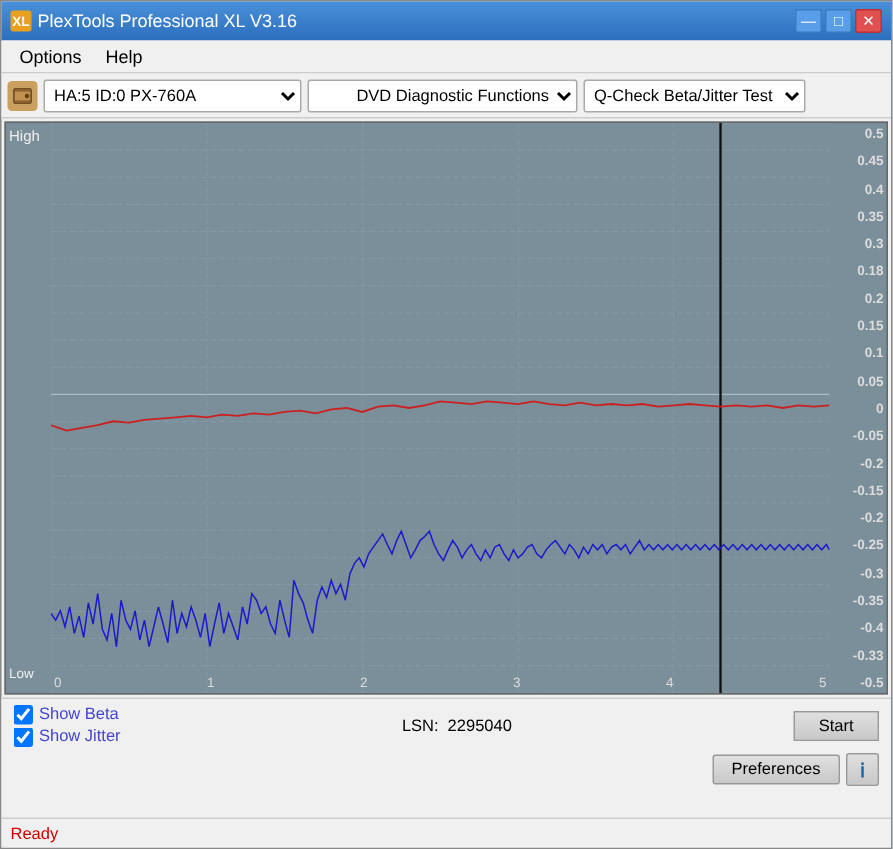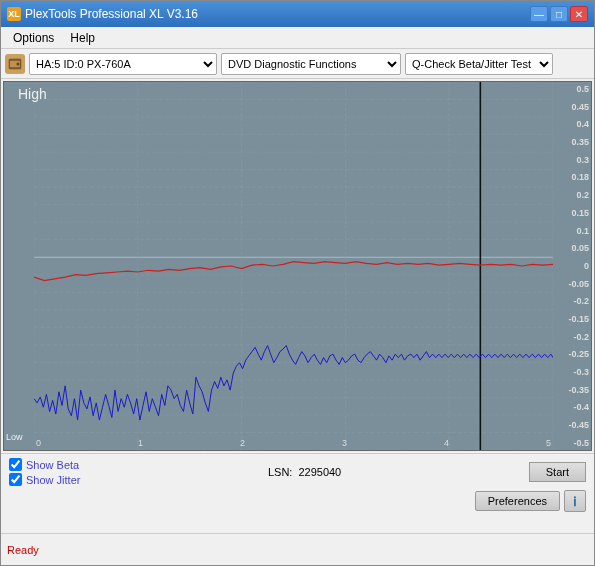--- a/index.html
+++ b/index.html
@@ -93,22 +93,22 @@
       flex-shrink: 0;
     }
     .toolbar select {
       height: 22px;
       border: 1px solid #aaa;
       background: white;
       font-size: 11px;
       padding: 0 2px;
       border-radius: 2px;
     }
-    .toolbar-drive { width: 188px; }
-    .toolbar-func { width: 180px; }
+    .toolbar-drive { width: 172px; }
+    .toolbar-func { width: 180px; text-align: right; }
     .toolbar-test { width: 148px; }
     .drive-icon {
       width: 20px;
       height: 20px;
       background: #c8a060;
       border-radius: 3px;
       display: flex;
       align-items: center;
       justify-content: center;
       flex-shrink: 0;
@@ -153,23 +153,23 @@
       left: 30px;
       right: 38px;
       display: flex;
       justify-content: space-between;
       font-size: 9px;
       color: #ddd;
       padding: 0 2px;
     }
     .high-label {
       position: absolute;
-      left: 14px;
+      left: 2px;
       top: 4px;
-      font-size: 14px;
+      font-size: 10px;
       color: #eee;
     }
     .low-label {
       position: absolute;
       left: 2px;
       bottom: 8px;
       font-size: 9px;
       color: #eee;
     }
     .status-bar-bottom {
@@ -190,21 +190,21 @@
       align-items: center;
       justify-content: space-between;
     }
     .checkboxes {
       display: flex;
       flex-direction: column;
       gap: 2px;
     }
     .check-item {
       display: flex;
-      align-items: center;
+      align-items: flex-start;
       gap: 4px;
       font-size: 11px;
     }
     .check-item input[type=checkbox] {
       width: 13px;
       height: 13px;
     }
     .check-beta { color: #4444cc; }
     .check-jitter { color: #4444cc; }
     .lsn-area {
@@ -243,21 +243,21 @@
       font-weight: bold;
       cursor: pointer;
     }
     .bottom-actions {
       display: flex;
       align-items: center;
       gap: 4px;
       justify-content: flex-end;
     }
     .ready-bar {
-      height: 32px;
+      height: 20px;
       background: #f0f0f0;
       border-top: 1px solid #ccc;
       display: flex;
       align-items: center;
       padding: 0 6px;
       flex-shrink: 0;
       text-align: center;
     }
     .ready-text {
       font-size: 11px;
@@ -327,21 +327,21 @@
       <span>0.05</span>
       <span>0</span>
       <span>-0.05</span>
       <span>-0.2</span>
       <span>-0.15</span>
       <span>-0.2</span>
       <span>-0.25</span>
       <span>-0.3</span>
       <span>-0.35</span>
       <span>-0.4</span>
-      <span>-0.45</span>
+      <span>-0.33</span>
       <span>-0.5</span>
     </div>
 
     <div class="chart-svg-container">
       <svg id="chart-svg" xmlns="http://www.w3.org/2000/svg" preserveAspectRatio="none" viewBox="0 0 500 430">
 
         <defs>
           <pattern id="hgrid" width="100%" height="4.762%" patternUnits="objectBoundingBox">
             <line x1="0" y1="0" x2="100%" y2="0" class="grid-line" stroke="#8a9eaa" stroke-width="0.5" stroke-dasharray="4,2"></line>
           </pattern>

